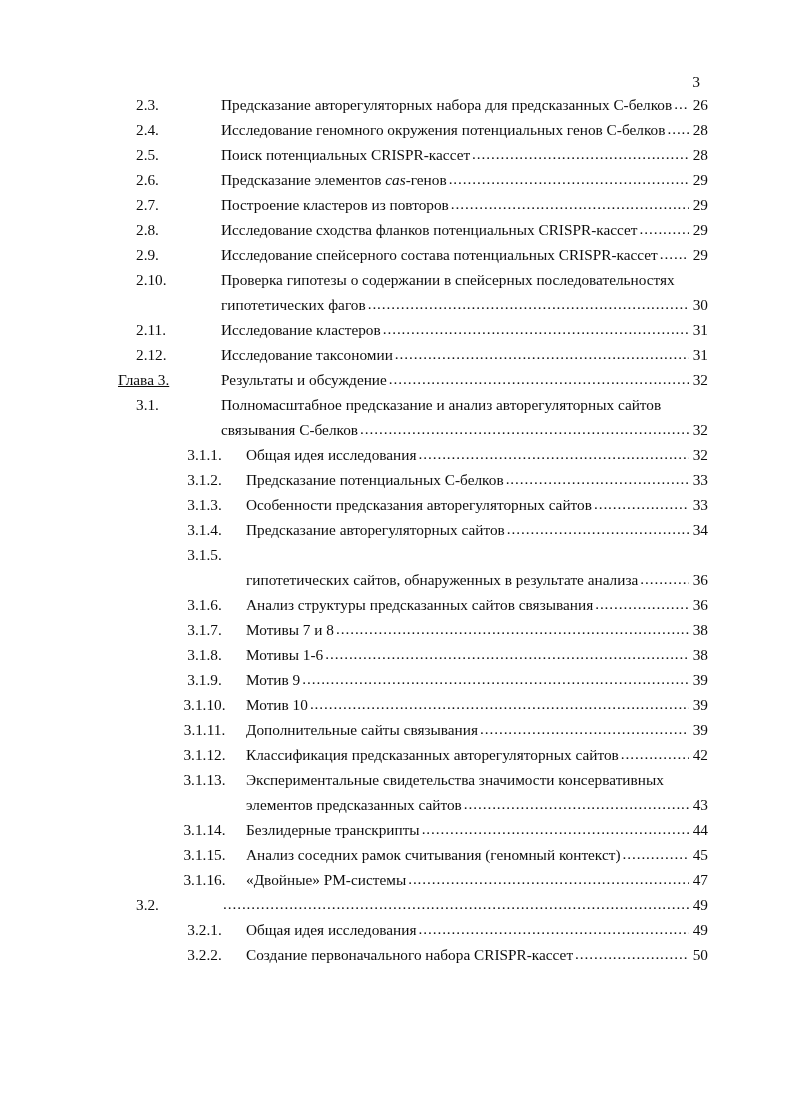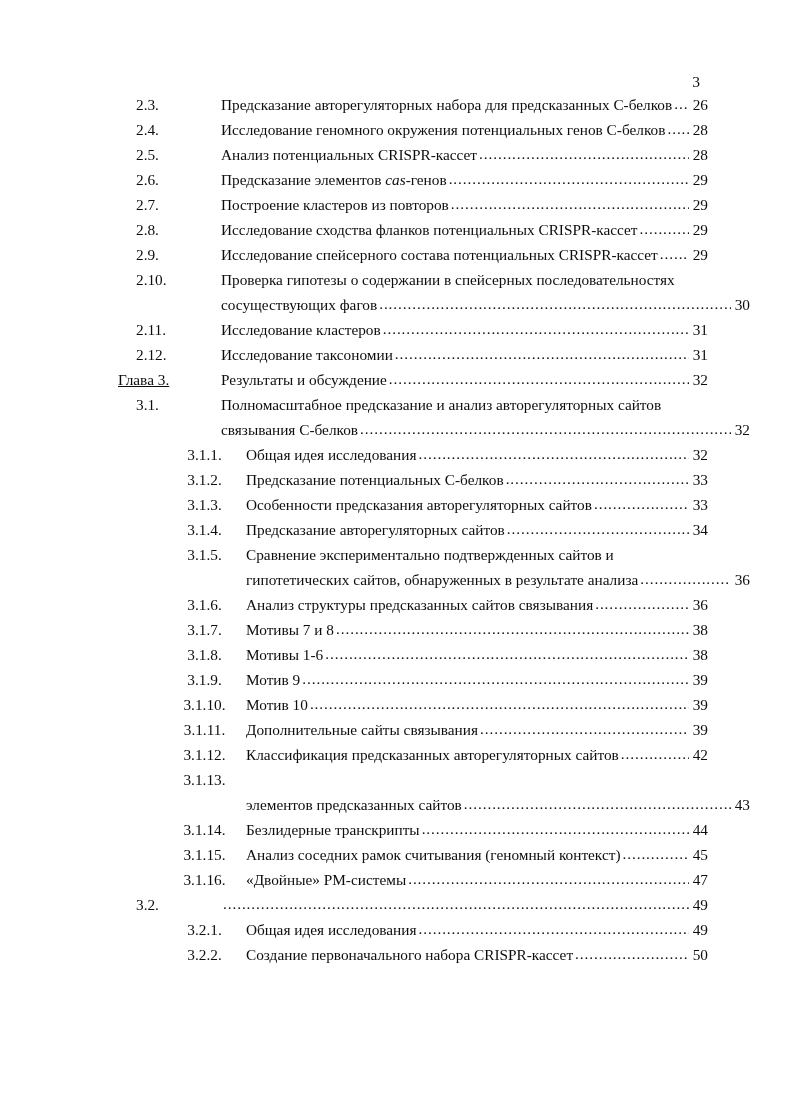--- a/index.html
+++ b/index.html
@@ -93,21 +93,21 @@
   .lvl-2 .num    { margin-left: 128px; width: 85px; }
   .lvl-2 .pageno { margin-right: 94px; }
 
   .lvl-3 .num    { margin-left: 155px; width: 83px; text-align: center; }
   .lvl-3 .pageno { margin-right: 94px; }
 
   
   .cont { display: flex; align-items: baseline; height: 25px; font-size: 15.3px; white-space: nowrap; }
   .lvl-2 .cont .title  { margin-left: 213px; }
   .lvl-3 .cont .title  { margin-left: 238px; }
-  .cont .pageno { margin-right: 52px; }
+  .cont .pageno { margin-right: 94px; }
 
   .italic { font-style: italic; }
 
   .no-dots .dots { visibility: hidden; }
   .no-page .pageno { visibility: hidden; }
 </style>
 </head>
 <body>
 
 <div id="page">
@@ -127,21 +127,21 @@
         <div class="toc-line">
           <span class="num">2.4.</span>
           <span class="title">Исследование геномного окружения потенциальных генов С-белков</span>
           <span class="dots">...........................................................................................................................................................................................................................................................................................................</span>
           <span class="pageno">28</span>
         </div>
       </div>
       <div class="toc-entry lvl-2">
         <div class="toc-line">
           <span class="num">2.5.</span>
-          <span class="title">Анализ потенциальных CRISPR-кассет</span>
+          <span class="title">Поиск потенциальных CRISPR-кассет</span>
           <span class="dots">...........................................................................................................................................................................................................................................................................................................</span>
           <span class="pageno">28</span>
         </div>
       </div>
       <div class="toc-entry lvl-2">
         <div class="toc-line">
           <span class="num">2.6.</span>
           <span class="title">Предсказание элементов <span class="italic">cas</span>-генов</span>
           <span class="dots">...........................................................................................................................................................................................................................................................................................................</span>
           <span class="pageno">29</span>
@@ -172,21 +172,21 @@
         </div>
       </div>
       <div class="toc-entry lvl-2">
         <div class="toc-line no-dots no-page">
           <span class="num">2.10.</span>
           <span class="title">Проверка гипотезы о содержании в спейсерных последовательностях</span>
           <span class="dots">...........................................................................................................................................................................................................................................................................................................</span>
           <span class="pageno">30</span>
         </div>
         <div class="cont">
-          <span class="title">сосуществующих фагов</span>
+          <span class="title">гипотетических фагов</span>
           <span class="dots">...........................................................................................................................................................................................................................................................................................................</span>
           <span class="pageno">30</span>
         </div>
       </div>
       <div class="toc-entry lvl-2">
         <div class="toc-line">
           <span class="num">2.11.</span>
           <span class="title">Исследование кластеров</span>
           <span class="dots">...........................................................................................................................................................................................................................................................................................................</span>
           <span class="pageno">31</span>
@@ -249,21 +249,20 @@
         <div class="toc-line">
           <span class="num">3.1.4.</span>
           <span class="title">Предсказание авторегуляторных сайтов</span>
           <span class="dots">...........................................................................................................................................................................................................................................................................................................</span>
           <span class="pageno">34</span>
         </div>
       </div>
       <div class="toc-entry lvl-3">
         <div class="toc-line no-dots no-page">
           <span class="num">3.1.5.</span>
-          <span class="title">Сравнение экспериментально подтвержденных сайтов и</span>
           <span class="dots">...........................................................................................................................................................................................................................................................................................................</span>
           <span class="pageno">36</span>
         </div>
         <div class="cont">
           <span class="title">гипотетических сайтов, обнаруженных в результате анализа</span>
           <span class="dots">...........................................................................................................................................................................................................................................................................................................</span>
           <span class="pageno">36</span>
         </div>
       </div>
       <div class="toc-entry lvl-3">
@@ -318,20 +317,21 @@
         <div class="toc-line">
           <span class="num">3.1.12.</span>
           <span class="title">Классификация предсказанных авторегуляторных сайтов</span>
           <span class="dots">...........................................................................................................................................................................................................................................................................................................</span>
           <span class="pageno">42</span>
         </div>
       </div>
       <div class="toc-entry lvl-3">
         <div class="toc-line no-dots no-page">
           <span class="num">3.1.13.</span>
+          <span class="title">Экспериментальные свидетельства значимости консервативных</span>
           <span class="dots">...........................................................................................................................................................................................................................................................................................................</span>
           <span class="pageno">43</span>
         </div>
         <div class="cont">
           <span class="title">элементов предсказанных сайтов</span>
           <span class="dots">...........................................................................................................................................................................................................................................................................................................</span>
           <span class="pageno">43</span>
         </div>
       </div>
       <div class="toc-entry lvl-3">

